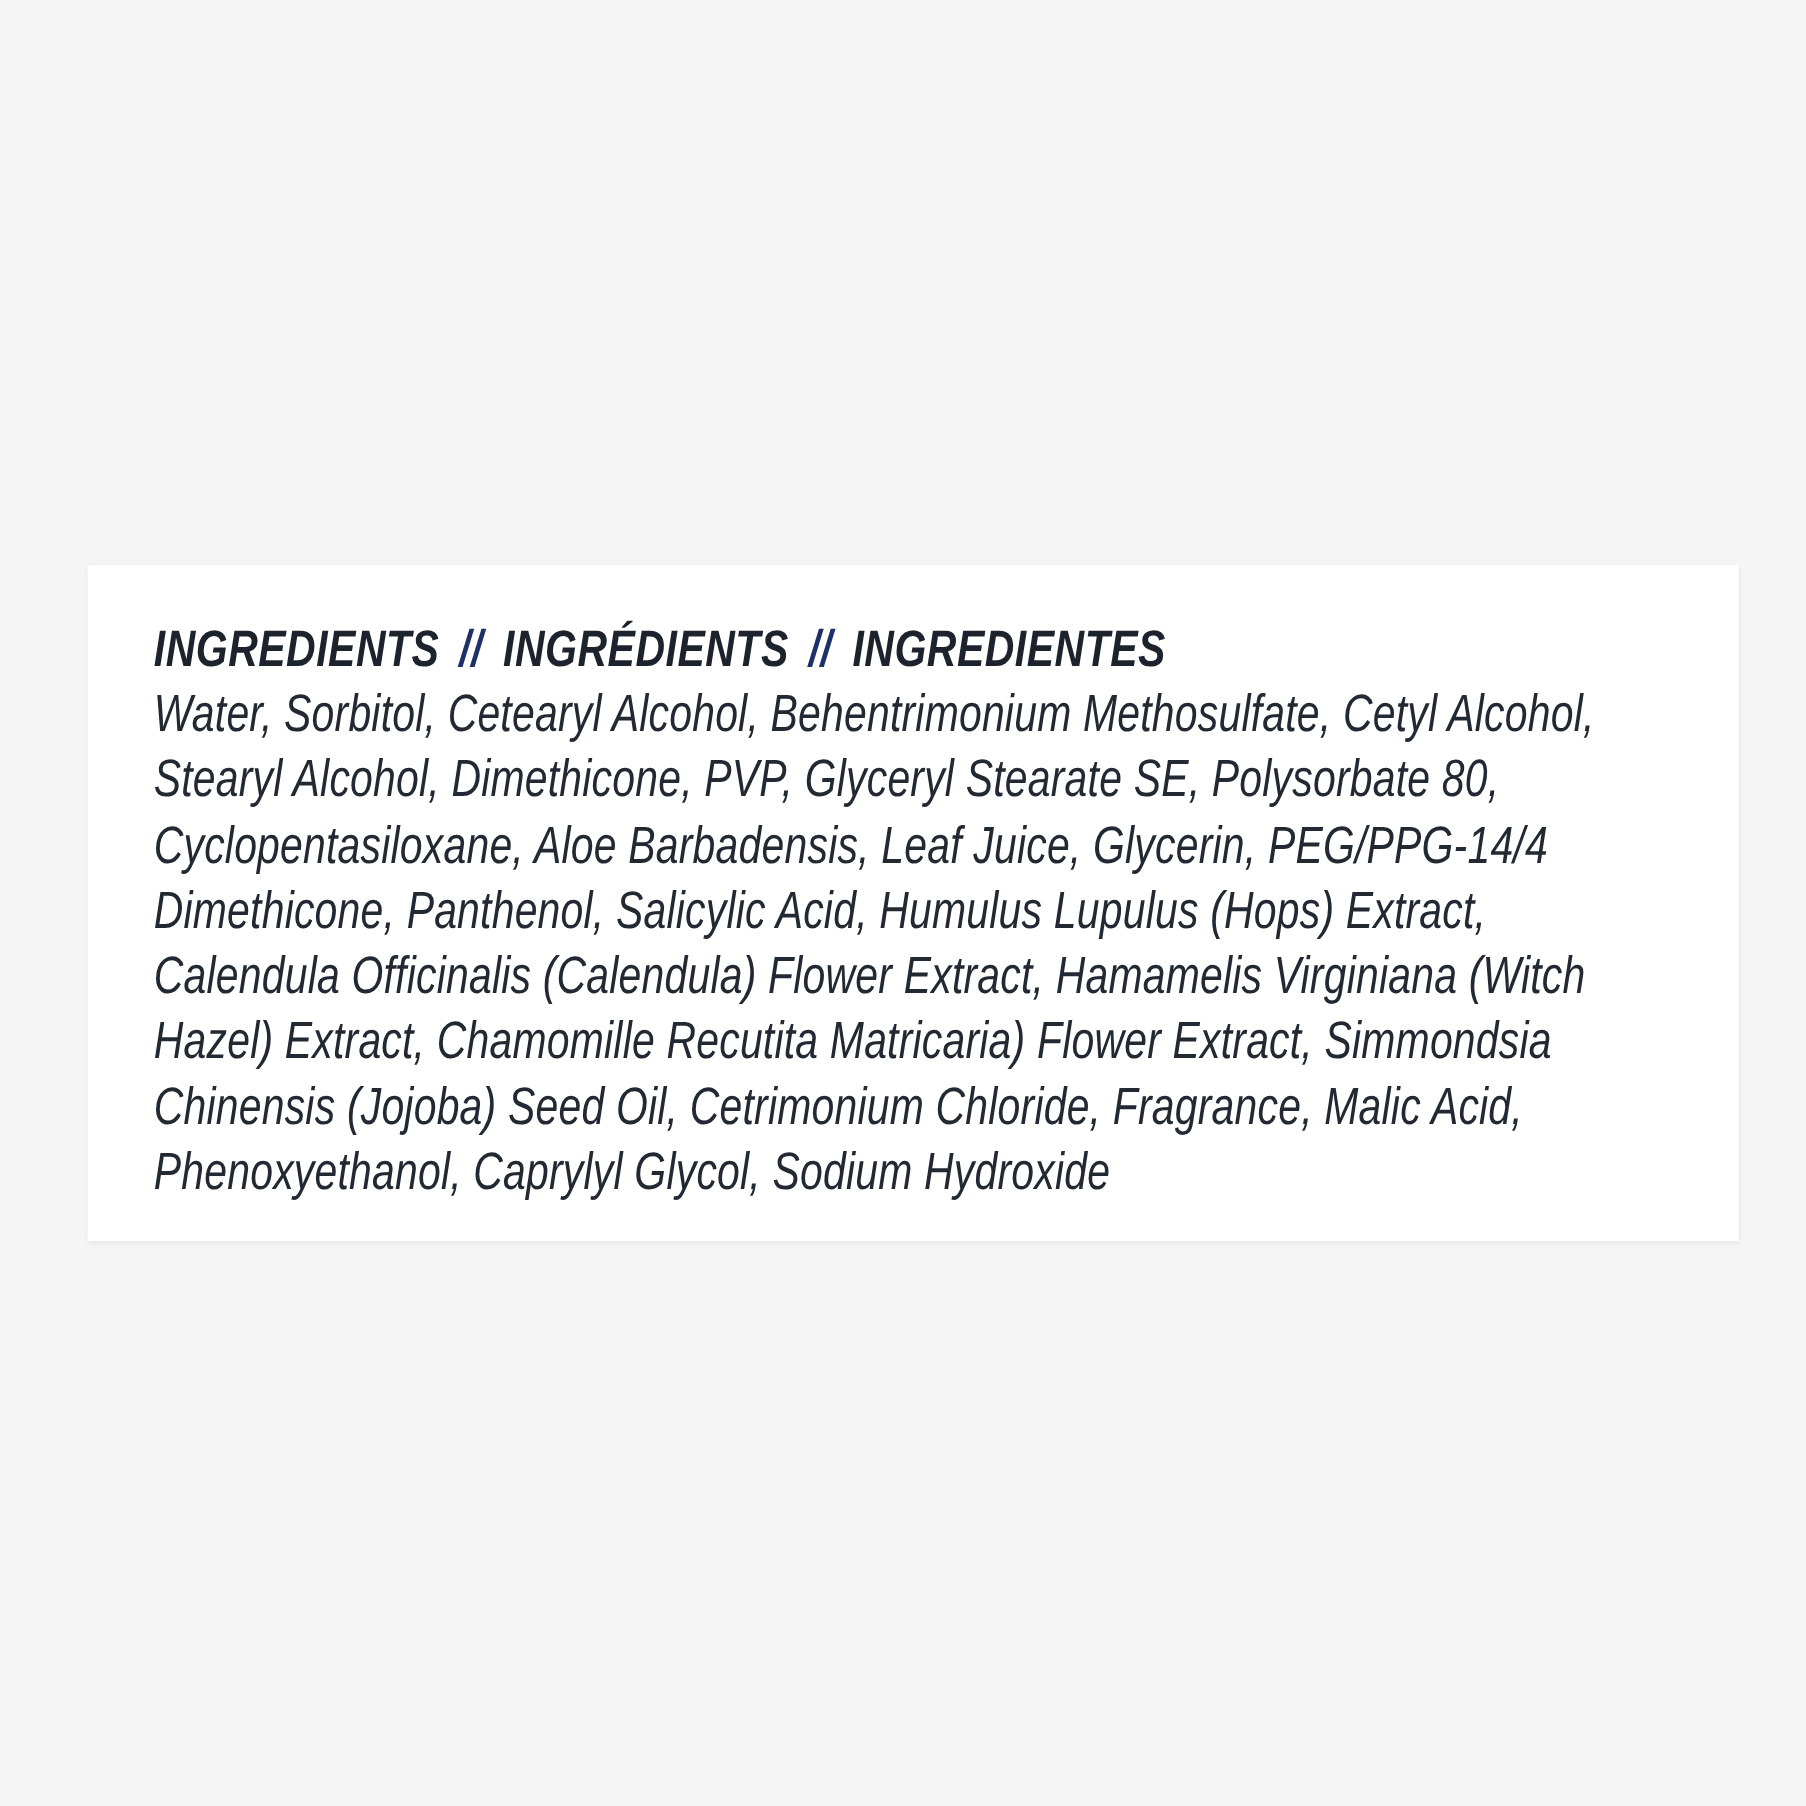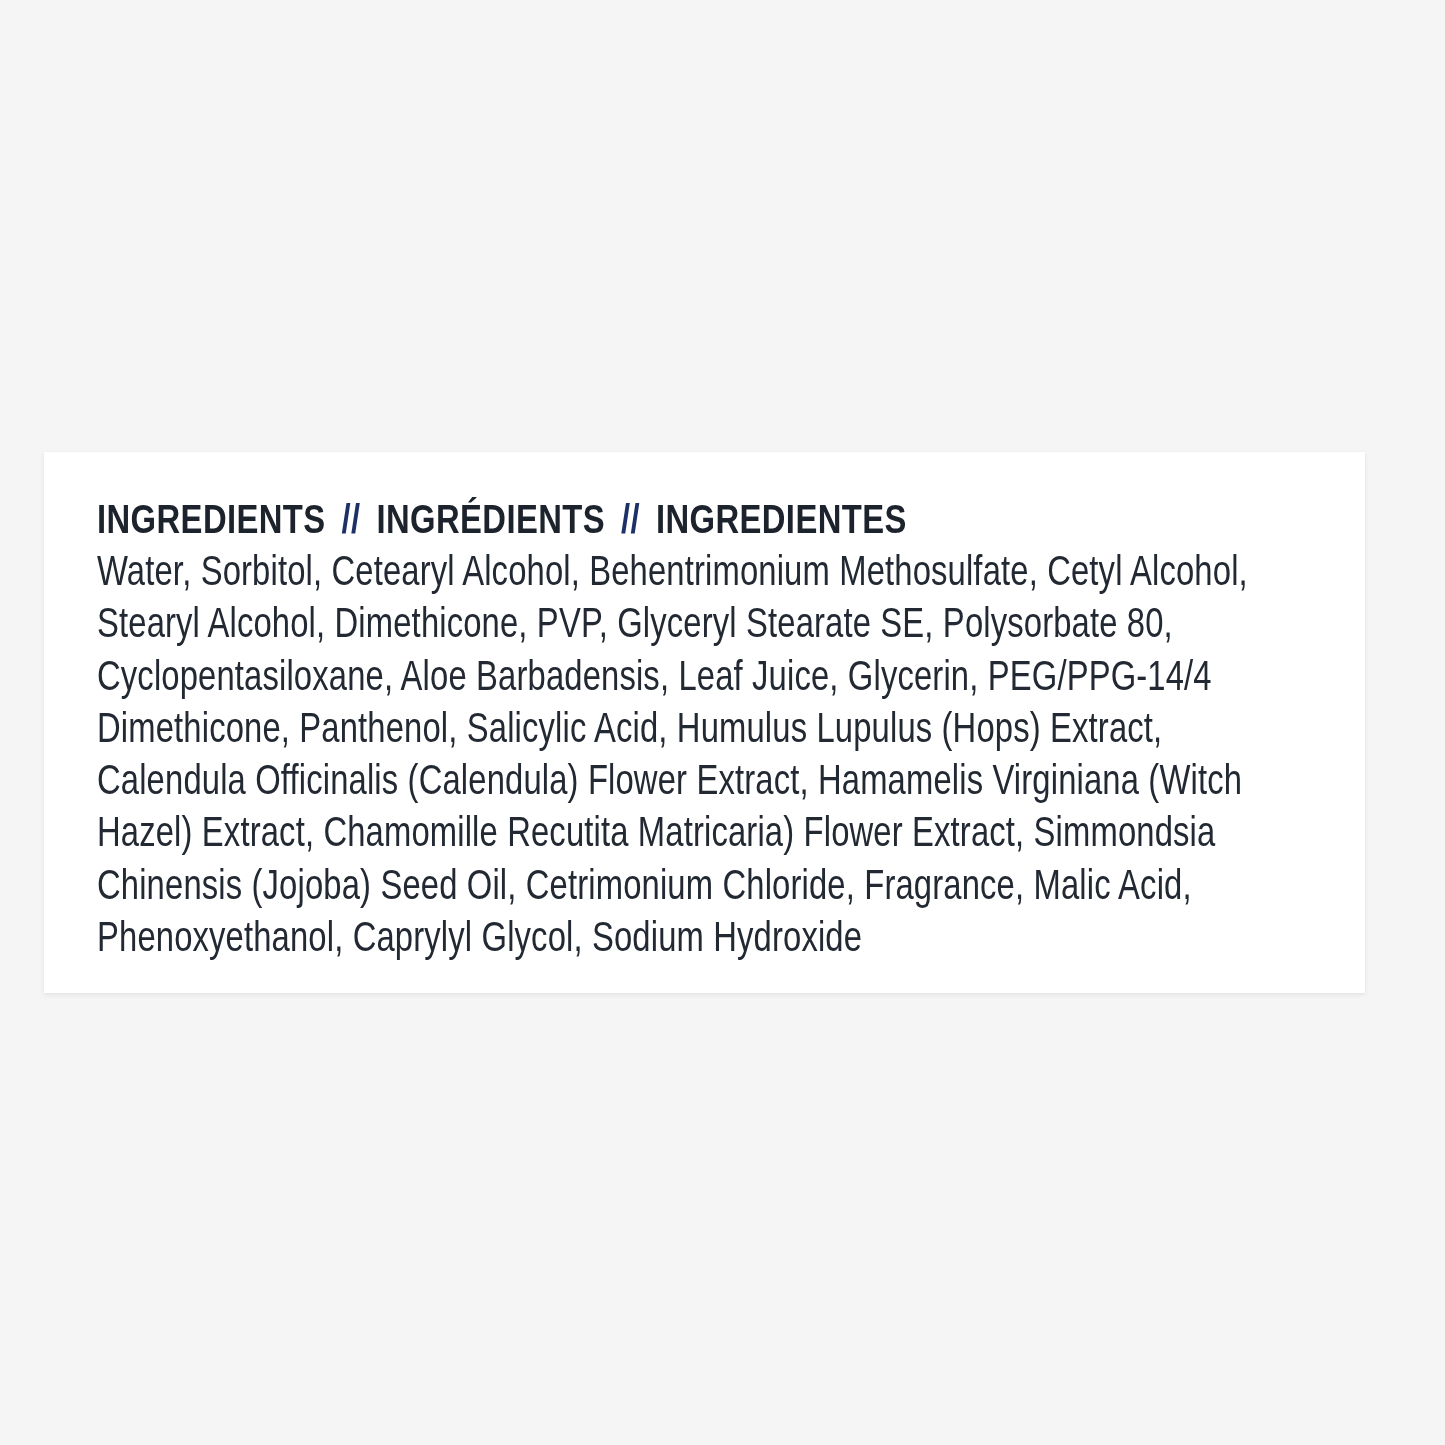--- a/index.html
+++ b/index.html
@@ -9,29 +9,30 @@
   body {
     width: 1445px;
     height: 1445px;
     position: relative;
     background: #f5f5f6;
     font-family: "Liberation Sans", sans-serif;
     overflow: hidden;
   }
   .card {
     position: absolute;
-    left: 44px;
+    left: 70px;
     top: 452px;
     width: 1321px;
     height: 541px;
     box-sizing: border-box;
     background: #ffffff;
     box-shadow: 0 2px 5px rgba(0,0,0,0.07), 0 0 1px rgba(0,0,0,0.06);
     padding: 41px 16px 0 53px;
     overflow: hidden;
+    font-style: italic;
   }
   .heading {
     margin: 0;
     white-space: nowrap;
     font-size: 41px;
     font-weight: 700;
     line-height: 52px;
     color: #1d232c;
     letter-spacing: 0.5px;
     transform: scaleX(0.80);

